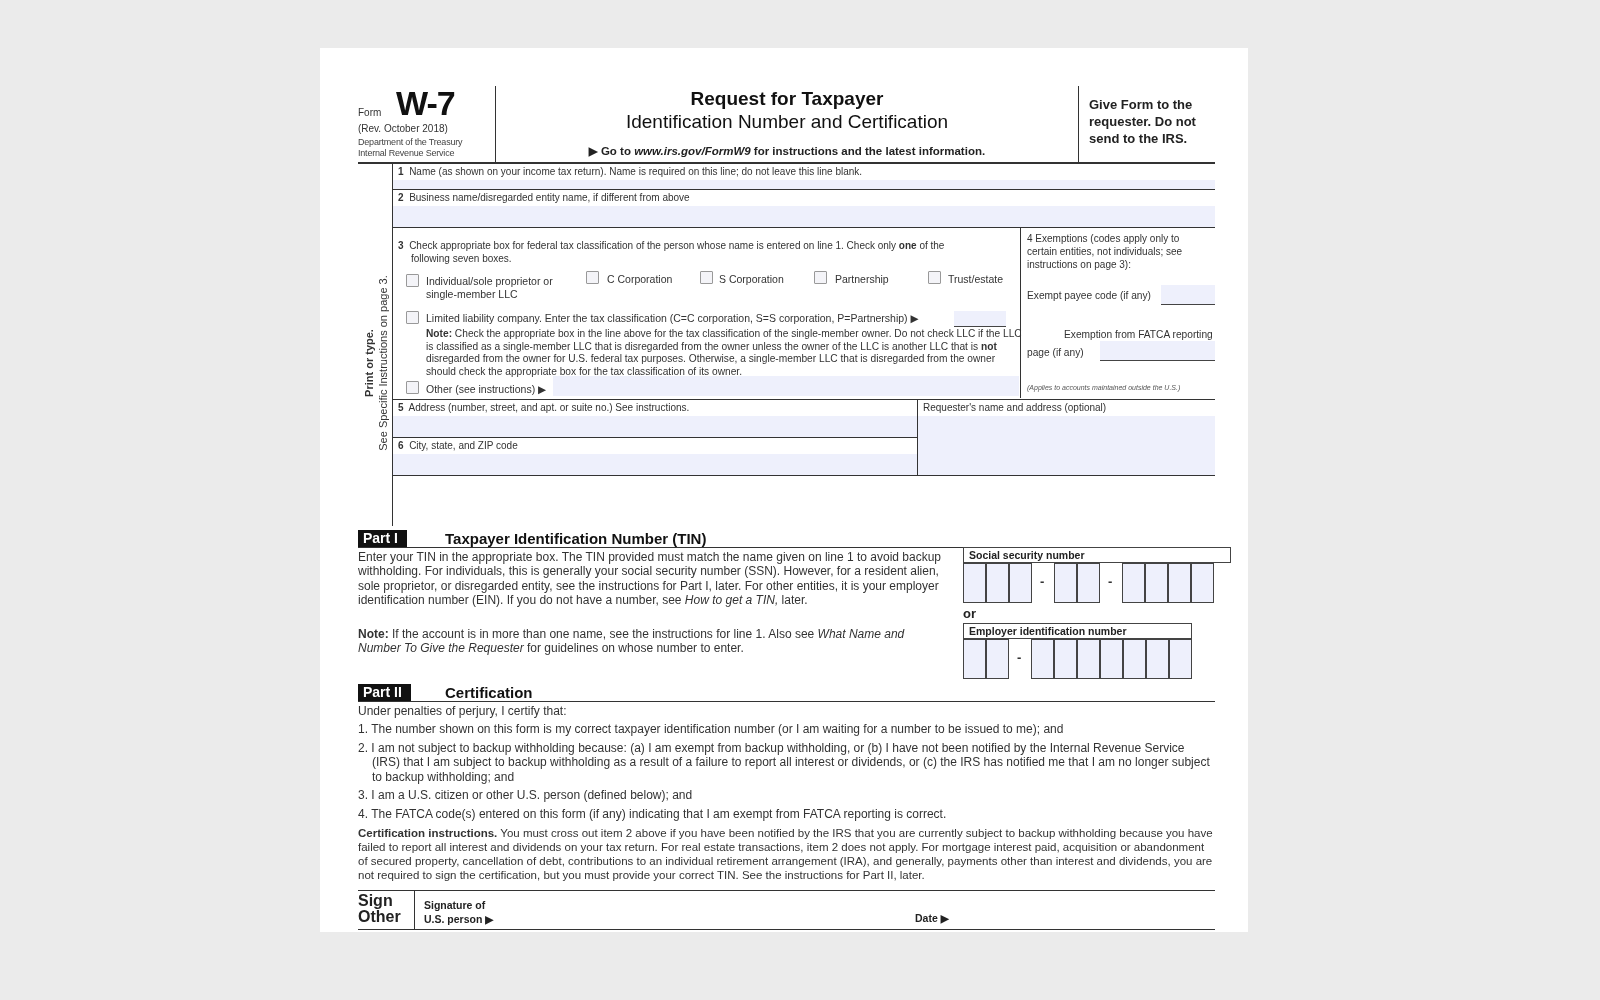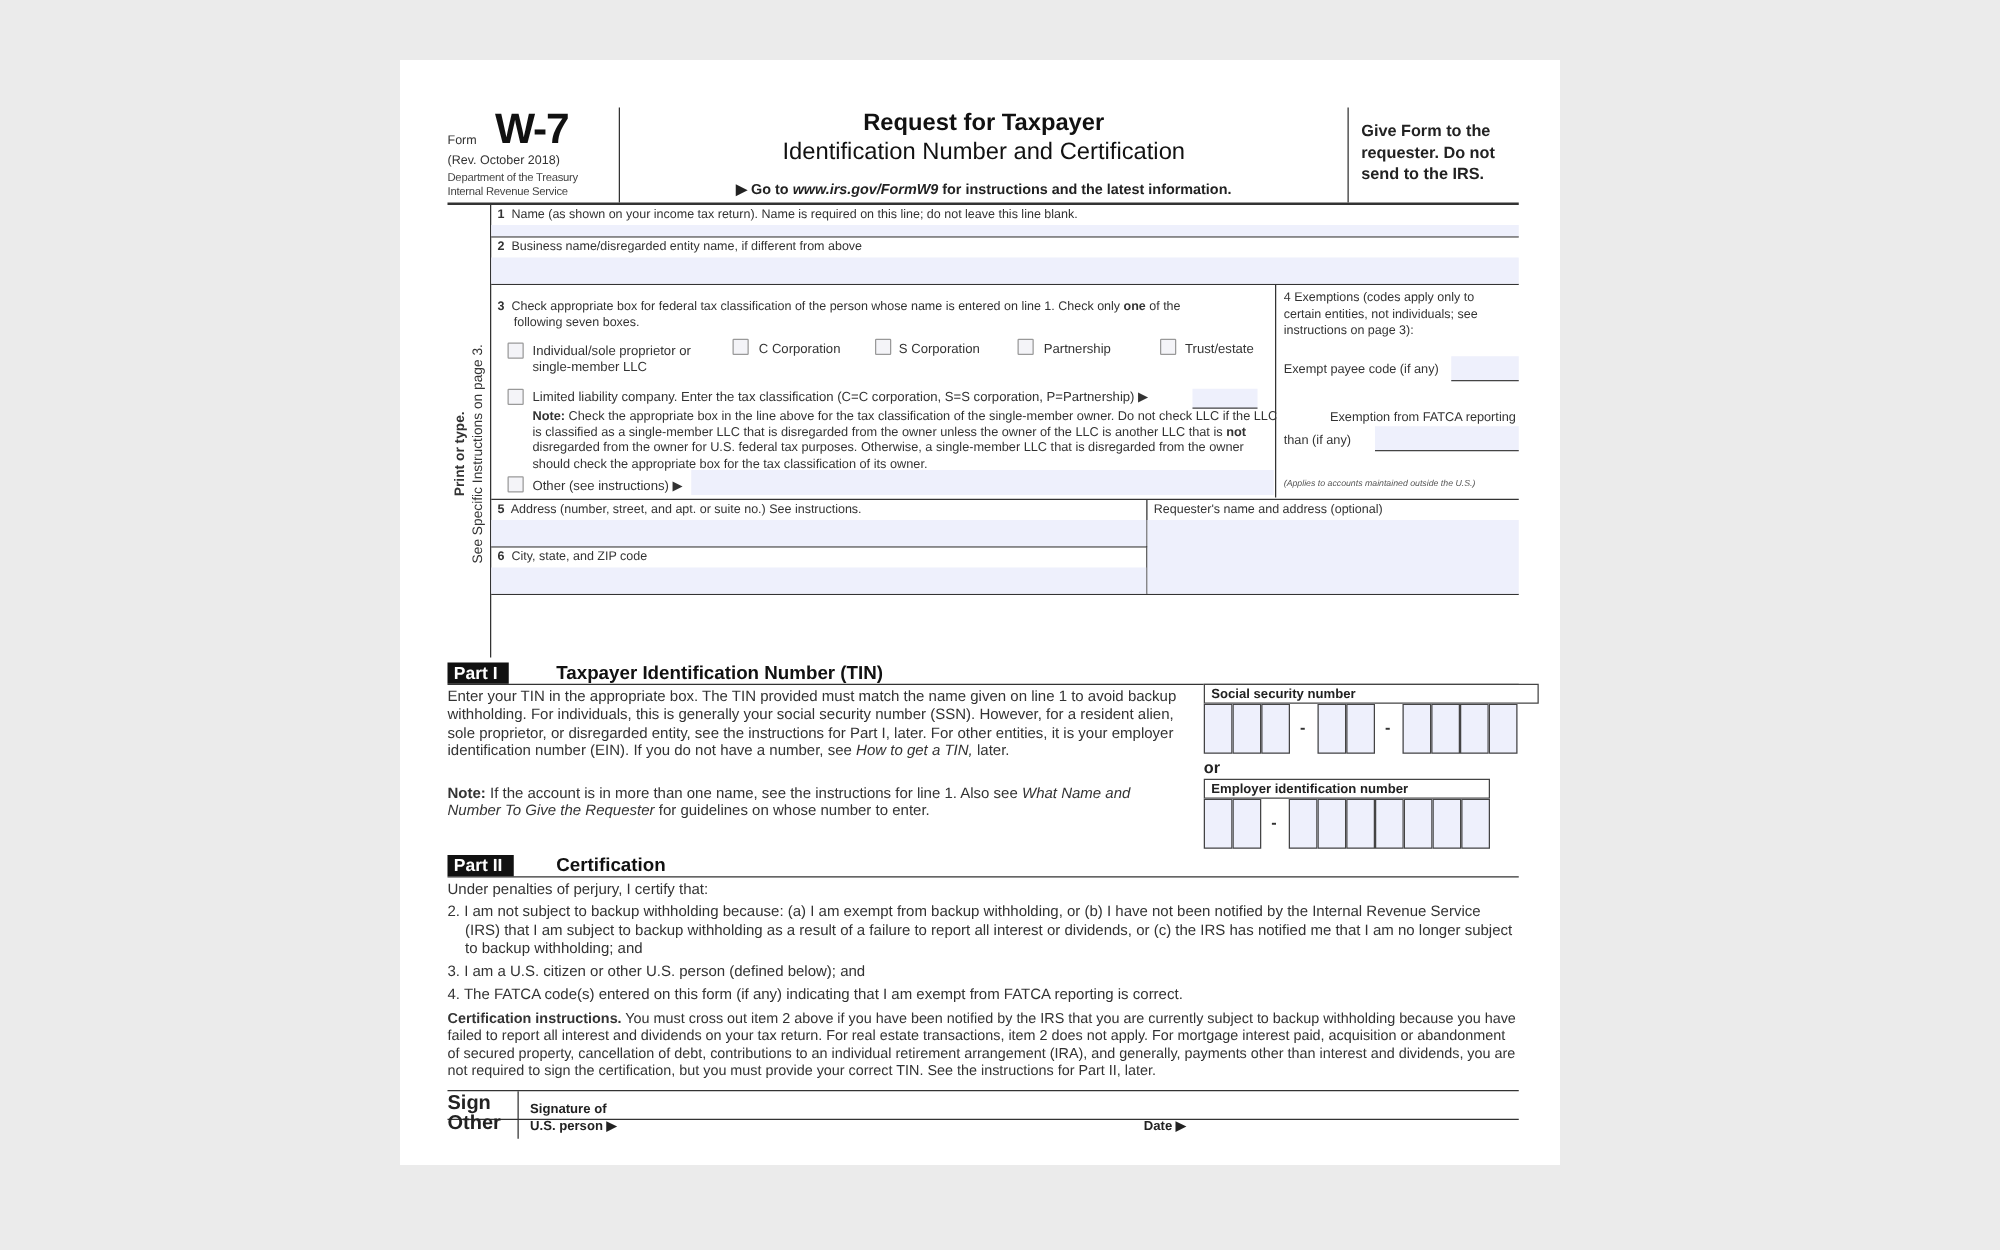--- a/index.html
+++ b/index.html
@@ -72,21 +72,21 @@
   .tin-hdr { position: absolute; height: 16px; border: 1px solid #444; background: #fff; font-size: 10.5px; font-weight: bold; padding-left: 5px; line-height: 14px; color: #222; }
   .digit { position: absolute; width: 23px; height: 40px; border: 1px solid #444; background: #eef0fc; cursor: text; }
   .dash { position: absolute; font-size: 13px; font-weight: bold; color: #333; }
   .or { position: absolute; left: 605px; top: 58px; font-size: 13px; font-weight: bold; color: #222; }
 
   .cert-intro { font-size: 12px; color: #333; margin-top: 2px; line-height: 14px; }
   .cert-item { font-size: 12px; color: #333; line-height: 14.5px; padding-left: 14px; text-indent: -14px; margin-top: 4px; }
   .cert-instr { font-size: 11.5px; color: #333; line-height: 14px; margin-top: 5px; }
   .cert-instr b { font-weight: bold; }
 
-  .sign { position: relative; height: 24px; border-top: 1.5px solid #333; border-bottom: 1.5px solid #333; margin-top: 8px; }
+  .sign { position: relative; height: 40px; border-top: 1.5px solid #333; border-bottom: 1.5px solid #333; margin-top: 8px; }
   .sign-here { position: absolute; left: 0; top: 0; width: 57px; height: 38px; border-right: 1.5px solid #333; font-size: 16px; font-weight: bold; line-height: 16px; padding-top: 2px; color: #222; }
   .sig-lbl { position: absolute; left: 66px; top: 7px; font-size: 10.5px; font-weight: bold; line-height: 14px; color: #222; }
   .date-lbl { position: absolute; left: 557px; top: 21px; font-size: 10.5px; font-weight: bold; color: #222; }
   .sig-field { position: absolute; left: 150px; top: 4px; width: 400px; height: 32px; }
   .date-field { position: absolute; left: 597px; top: 4px; right: 0; height: 32px; }
 </style>
 </head>
 <body>
 
 <div class="page">
@@ -161,21 +161,21 @@
             <div class="cbox" style="left:13px;top:153px;"></div>
             <div class="clbl" style="left:33px;top:155px;">Other (see instructions) ▶</div>
             <div class="other-field"></div>
           </div>
 
           <div class="r3-side">
             <div class="ex-head">4  Exemptions (codes apply only to certain entities, not individuals; see instructions on page 3):</div>
             <div class="ex-lbl" style="left:6px;top:62px;">Exempt payee code (if any)</div>
             <div class="ex-field" style="left:140px;top:57px;right:0;height:20px;"></div>
             <div class="ex-lbl" style="left:6px;top:101px;padding-left:37px;">Exemption from FATCA reporting</div>
-            <div class="ex-lbl" style="left:6px;top:119px;">than (if any)</div>
+            <div class="ex-lbl" style="left:6px;top:119px;">page (if any)</div>
             <div class="ex-field" style="left:79px;top:113px;right:0;height:20px;"></div>
             <div class="ex-foot">(Applies to accounts maintained outside the U.S.)</div>
           </div>
         </div>
 
         <div class="row r56">
           <div class="r5">
             <div class="lbl"><b>5</b>&nbsp; <span>Address (number, street, and apt. or suite no.) See instructions.</span></div>
             <div class="fill"></div>
           </div>
@@ -229,20 +229,21 @@
           <div class="digit" style="left: 811px; top: 91px;"></div>
         </div>
     </div>
 
     <div class="part-hdr">
       <span class="part-tag">Part II</span>
       <span class="part-title">Certification</span>
     </div>
     <div>
       <div class="cert-intro">Under penalties of perjury, I certify that:</div>
+      <div class="cert-item">1. The number shown on this form is my correct taxpayer identification number (or I am waiting for a number to be issued to me); and</div>
       <div class="cert-item">2. I am not subject to backup withholding because: (a) I am exempt from backup withholding, or (b) I have not been notified by the Internal Revenue Service (IRS) that I am subject to backup withholding as a result of a failure to report all interest or dividends, or (c) the IRS has notified me that I am no longer subject to backup withholding; and</div>
       <div class="cert-item">3. I am a U.S. citizen or other U.S. person (defined below); and</div>
       <div class="cert-item">4. The FATCA code(s) entered on this form (if any) indicating that I am exempt from FATCA reporting is correct.</div>
       <div class="cert-instr"><b>Certification instructions.</b><span> You must cross out item 2 above if you have been notified by the IRS that you are currently subject to backup withholding because you have failed to report all interest and dividends on your tax return. For real estate transactions, item 2 does not apply. For mortgage interest paid, acquisition or abandonment of secured property, cancellation of debt, contributions to an individual retirement arrangement (IRA), and generally, payments other than interest and dividends, you are not required to sign the certification, but you must provide your correct TIN. See the instructions for Part II, later.</span></div>
     </div>
 
     <div class="sign">
       <div class="sign-here">
         <div>Sign</div>
         <div>Other</div>

